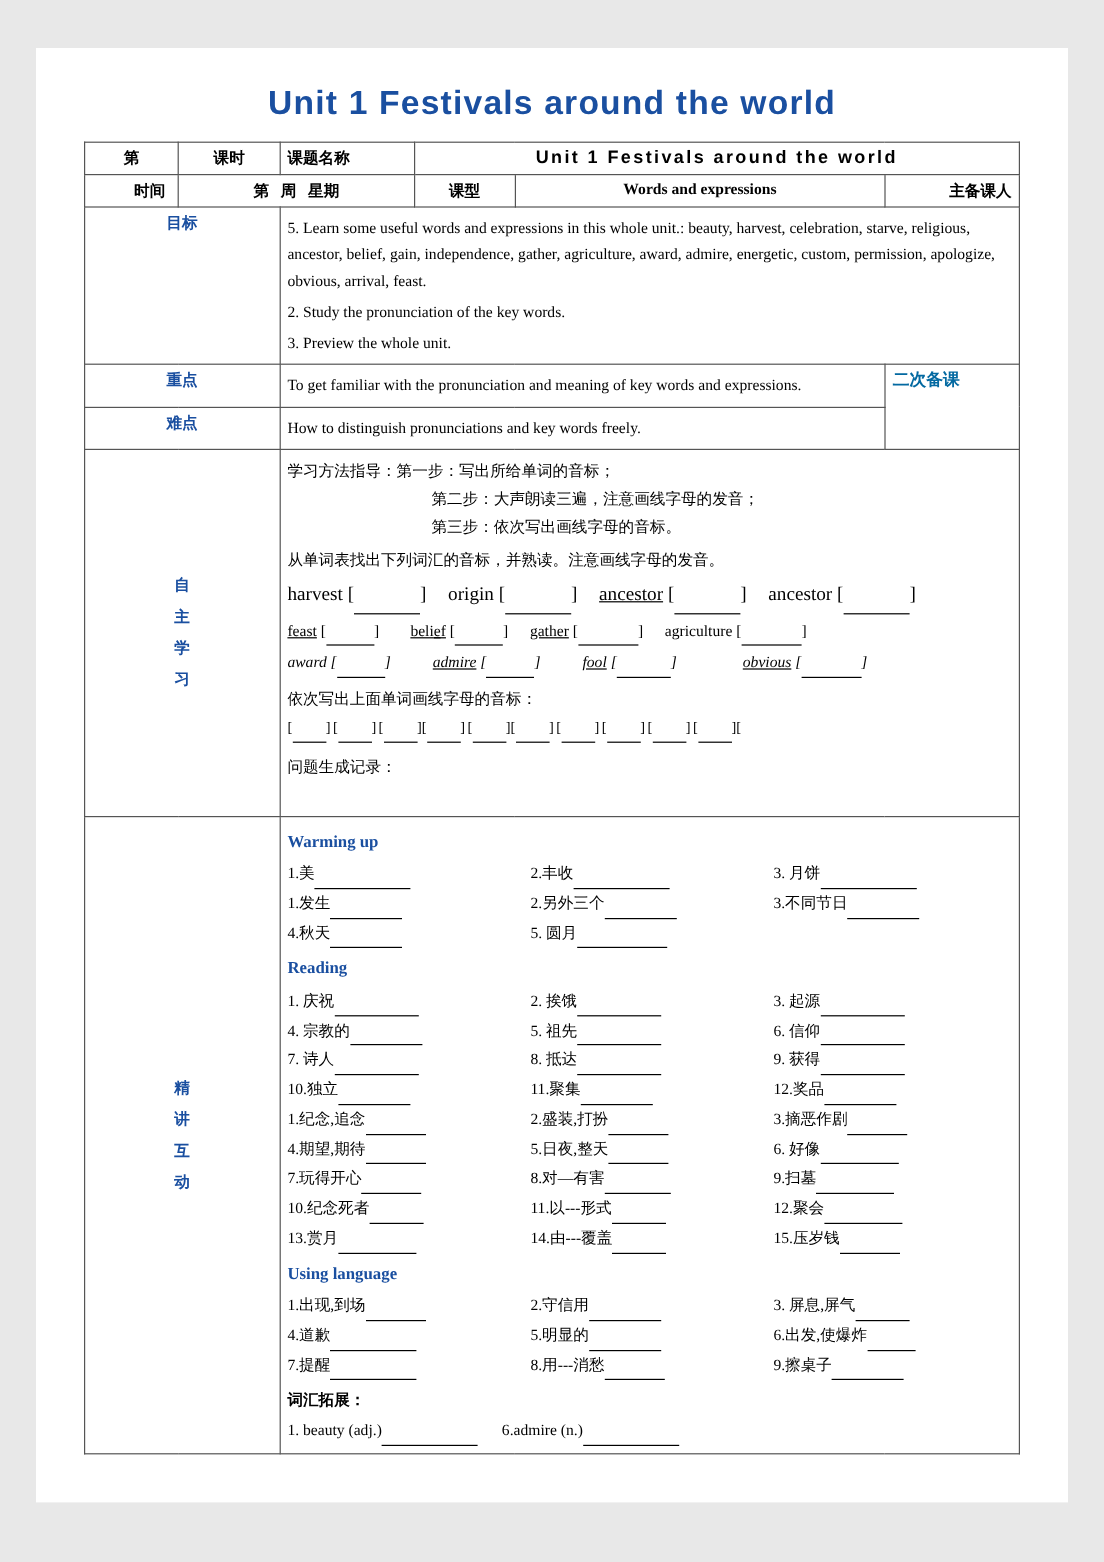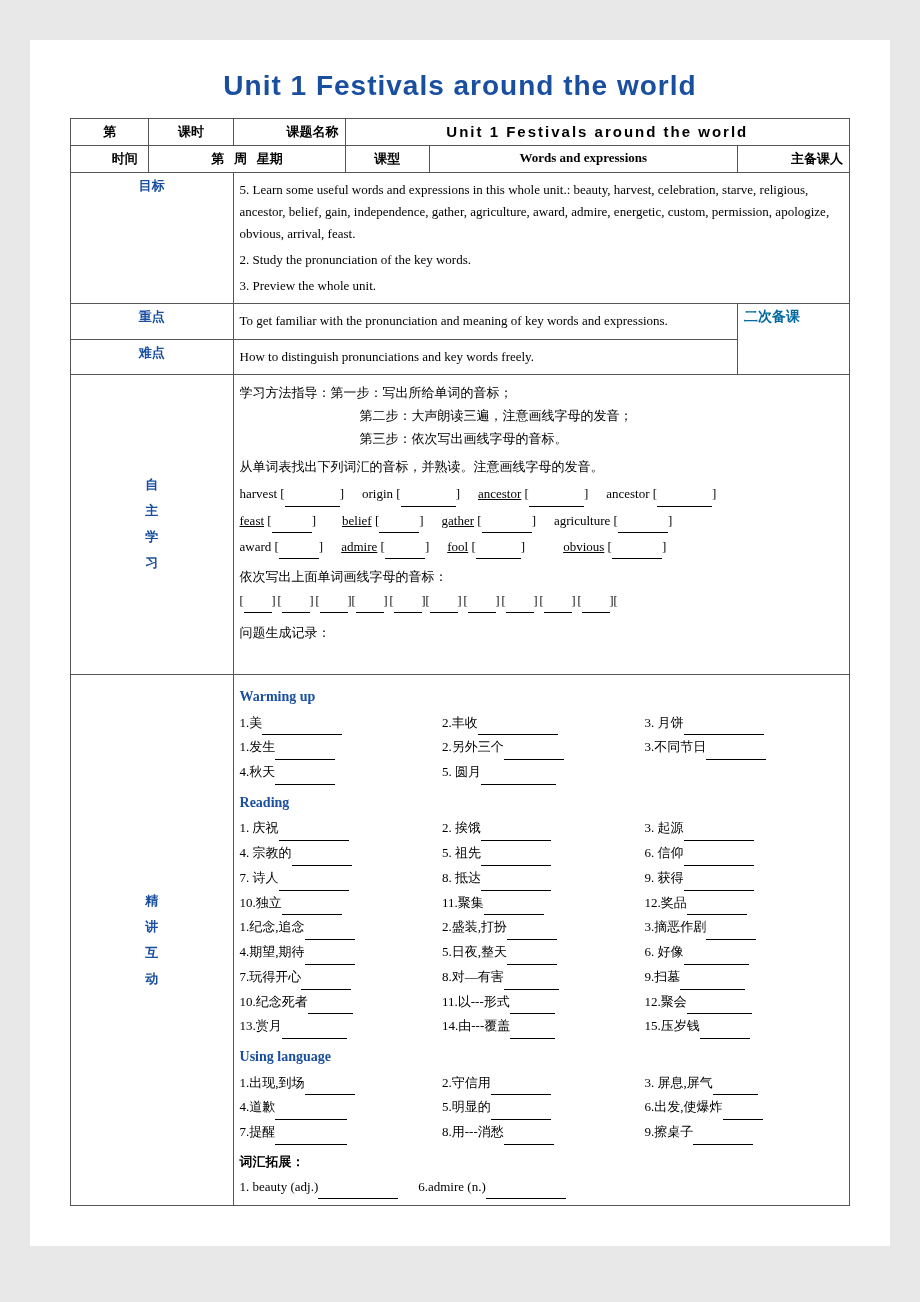--- a/index.html
+++ b/index.html
@@ -82,21 +82,21 @@
 
 <div class="page">
   <div class="main-title">Unit 1    Festivals around the world</div>
 
   <table class="main-table">
 
     <tbody>
         <tr class="header-row">
       <td style="text-align:center;width:50px;">第</td>
       <td style="text-align:center;width:60px;">课时</td>
-      <td style="text-align:right;width:80px;">课题名称</td>
+      <td style="text-align:left;width:80px;">课题名称</td>
       <td colspan="3" class="unit-title-cell">Unit 1    Festivals around the world</td>
     </tr>
 
     <tr class="header-row">
       <td style="text-align:center;padding-left:36px;">时间</td>
       <td style="text-align:center;" colspan="2">
         <span>第</span>
         &nbsp;
         <span>周</span>
         &nbsp;
@@ -129,33 +129,33 @@
     <tr>
       <td colspan="2" style="color:#1a4fa0;font-weight:bold;text-align:center;vertical-align:middle;padding:4px;line-height:2;">
         自<br>主<br>学<br>习
       </td>
       <td colspan="4" style="padding:6px;line-height:1.8;">
         <div style="color:#000;">学习方法指导：第一步：写出所给单词的音标；</div>
         <div style="color:#000;padding-left:120px;">第二步：大声朗读三遍，注意画线字母的发音；</div>
         <div style="color:#000;padding-left:120px;">第三步：依次写出画线字母的音标。</div>
         <div style="color:#000;margin-top:4px;">从单词表找出下列词汇的音标，并熟读。注意画线字母的发音。</div>
 
-        <div style="display:flex;gap:8px;flex-wrap:wrap;margin-top:4px;color:#000;font-size:13px;align-items:baseline;">
+        <div style="display:flex;gap:8px;flex-wrap:wrap;margin-top:4px;color:#000;font-size:16px;align-items:baseline;">
           <span>harvest [<span style="display:inline-block;min-width:55px;border-bottom:1px solid #000;">&nbsp;</span>]</span>
           <span style="margin-left:10px;">origin [<span style="display:inline-block;min-width:55px;border-bottom:1px solid #000;">&nbsp;</span>]</span>
           <span style="margin-left:10px;"><span class="underline-word">ancestor</span> [<span style="display:inline-block;min-width:55px;border-bottom:1px solid #000;">&nbsp;</span>]</span>
           <span style="margin-left:10px;">ancestor [<span style="display:inline-block;min-width:55px;border-bottom:1px solid #000;">&nbsp;</span>]</span>
         </div>
         <div style="display:flex;gap:8px;flex-wrap:wrap;margin-top:2px;color:#000;font-size:13px;align-items:baseline;">
           <span><span class="underline-word">feast</span> [<span style="display:inline-block;min-width:40px;border-bottom:1px solid #000;">&nbsp;</span>]</span>
           <span style="margin-left:18px;"><span class="underline-word">beli<span style="text-decoration:underline;">e</span>f</span> [<span style="display:inline-block;min-width:40px;border-bottom:1px solid #000;">&nbsp;</span>]</span>
           <span style="margin-left:10px;"><span class="underline-word">gather</span> [<span style="display:inline-block;min-width:50px;border-bottom:1px solid #000;">&nbsp;</span>]</span>
           <span style="margin-left:10px;">agriculture [<span style="display:inline-block;min-width:50px;border-bottom:1px solid #000;">&nbsp;</span>]</span>
         </div>
-        <div style="display:flex;gap:8px;flex-wrap:wrap;margin-top:2px;color:#000;font-size:13px;align-items:baseline;">
+        <div style="display:flex;gap:25px;flex-wrap:wrap;margin-top:2px;color:#000;font-size:13px;align-items:baseline;font-style:italic;">
           <span>award [<span style="display:inline-block;min-width:40px;border-bottom:1px solid #000;">&nbsp;</span>]</span>
           <span style="margin-left:10px;"><span class="underline-word">admire</span> [<span style="display:inline-block;min-width:40px;border-bottom:1px solid #000;">&nbsp;</span>]</span>
           <span style="margin-left:10px;"><span class="underline-word">fool</span> [<span style="display:inline-block;min-width:45px;border-bottom:1px solid #000;">&nbsp;</span>]</span>
           <span style="margin-left:30px;"><span class="underline-word">obvious</span> [<span style="display:inline-block;min-width:50px;border-bottom:1px solid #000;">&nbsp;</span>]</span>
         </div>
 
         <div style="color:#000;margin-top:6px;">依次写出上面单词画线字母的音标：</div>
         <div style="display:flex;flex-wrap:wrap;gap:2px;color:#000;font-size:12px;margin-top:2px;align-items:center;">
           <span>[<span style="display:inline-block;min-width:28px;border-bottom:1px solid #000;">&nbsp;</span>]</span>
           <span>[<span style="display:inline-block;min-width:28px;border-bottom:1px solid #000;">&nbsp;</span>]</span>

